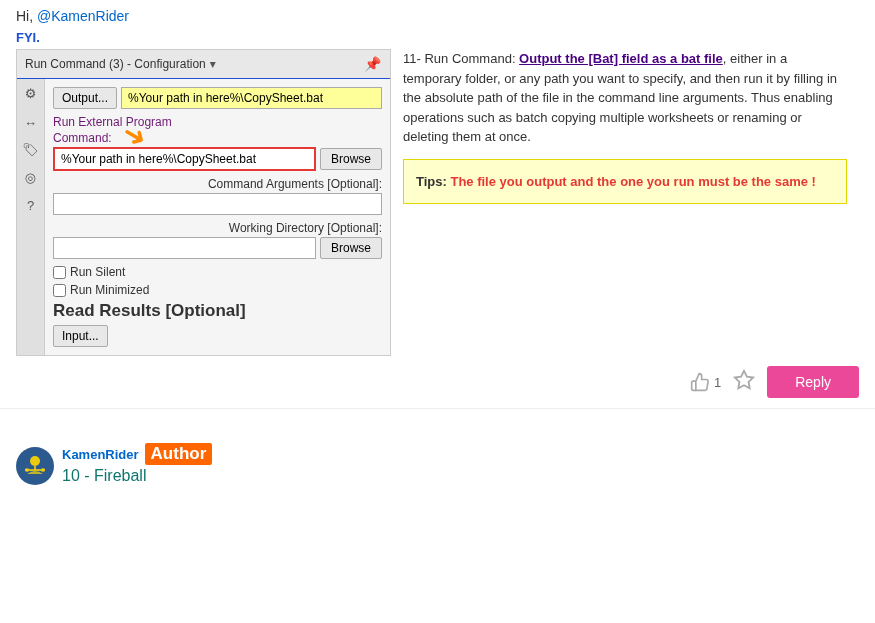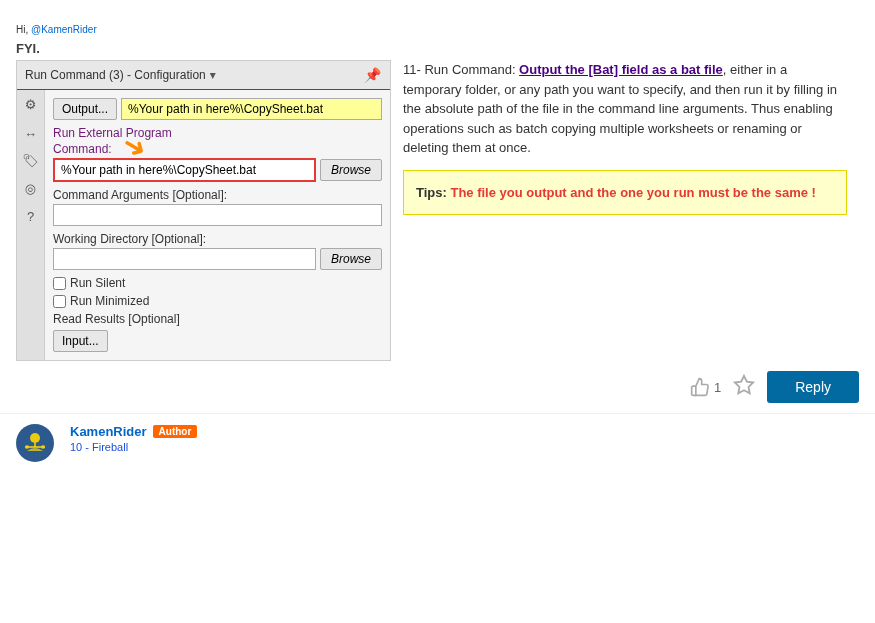--- a/index.html
+++ b/index.html
@@ -7,33 +7,33 @@
       font-family: -apple-system, BlinkMacSystemFont, 'Segoe UI', Arial, sans-serif;
       font-size: 14px;
       background: #fff;
       color: #333;
       width: 875px;
       min-height: 623px;
     }
 
     
     .greeting-bar {
-      padding: 24px 16px 4px 16px;
-      font-size: 10px;
+      padding: 8px 16px 4px 16px;
+      font-size: 14px;
       color: #333;
     }
     .greeting-bar a {
       color: #0066cc;
       text-decoration: none;
     }
     .fyi-text {
       padding: 2px 16px 4px 16px;
       font-size: 13px;
       font-weight: bold;
-      color: #404040;
+      color: #1d4ed8;
     }
 
     
     .main-content {
       display: flex;
       padding: 0 16px;
       gap: 0;
     }
 
     
@@ -151,36 +151,36 @@
       flex: 1;
     }
 
     .btn-browse {
       padding: 3px 10px;
       background: #e8e8e8;
       border: 1px solid #aaa;
       font-size: 12px;
       cursor: pointer;
       border-radius: 2px;
-      font-style: italic;
     }
 
     .arrow-indicator {
       position: absolute;
       top: -22px;
       left: 80px;
       font-size: 24px;
       color: #ff8c00;
       transform: rotate(20deg);
     }
 
     .field-label {
       font-size: 12px;
       color: #333;
       margin-bottom: 2px;
+      text-align: right;
     }
 
     .input-full {
       width: 100%;
       border: 1px solid #aaa;
       padding: 3px 6px;
       font-size: 12px;
       margin-bottom: 6px;
       background: #fff;
     }
@@ -204,22 +204,23 @@
       display: flex;
       align-items: center;
       gap: 4px;
       margin-bottom: 4px;
     }
     .checkbox-row label {
       font-size: 12px;
     }
 
     .read-results-label {
-      font-size: 12px;
+      font-size: 17px;
       margin-bottom: 4px;
+      font-weight: bold;
     }
 
     
     .right-panel {
       flex: 1;
       padding: 0 12px;
       font-size: 13px;
       line-height: 1.5;
     }
 
@@ -271,42 +272,43 @@
 
     .star-btn {
       background: none;
       border: none;
       cursor: pointer;
       color: #999;
       font-size: 18px;
     }
 
     .reply-btn {
-      background: #0369a1;
+      background: #ec4899;
       color: #fff;
       border: none;
       padding: 8px 28px;
       font-size: 14px;
       cursor: pointer;
       border-radius: 3px;
     }
 
     
     .user-section {
       display: flex;
       align-items: center;
       justify-content: space-between;
       padding: 10px 16px;
       border-top: 1px solid #eee;
     }
 
     .user-info {
       display: flex;
-      align-items: flex-start;
-      gap: 16px;
+      align-items: flex-end;
+      gap: 8px;
+      margin-top: 24px;
     }
 
     .avatar {
       width: 38px;
       height: 38px;
       border-radius: 50%;
       background: #2d5a8e;
       display: flex;
       align-items: center;
       justify-content: center;
@@ -334,29 +336,29 @@
 
     .user-name {
       font-size: 13px;
       font-weight: bold;
       color: #0066cc;
     }
 
     .author-badge {
       background: #ff6600;
       color: #fff;
-      font-size: 10px;
+      font-size: 17px;
       font-weight: bold;
       padding: 1px 6px;
       border-radius: 2px;
     }
 
     .user-rank {
-      font-size: 11px;
-      color: #1d4ed8;
+      font-size: 16px;
+      color: #0f766e;
     }
 
     .timestamp {
       font-size: 12px;
       color: #999;
       align-self: flex-start;
     }
 
     .more-btn {
       color: #999;

